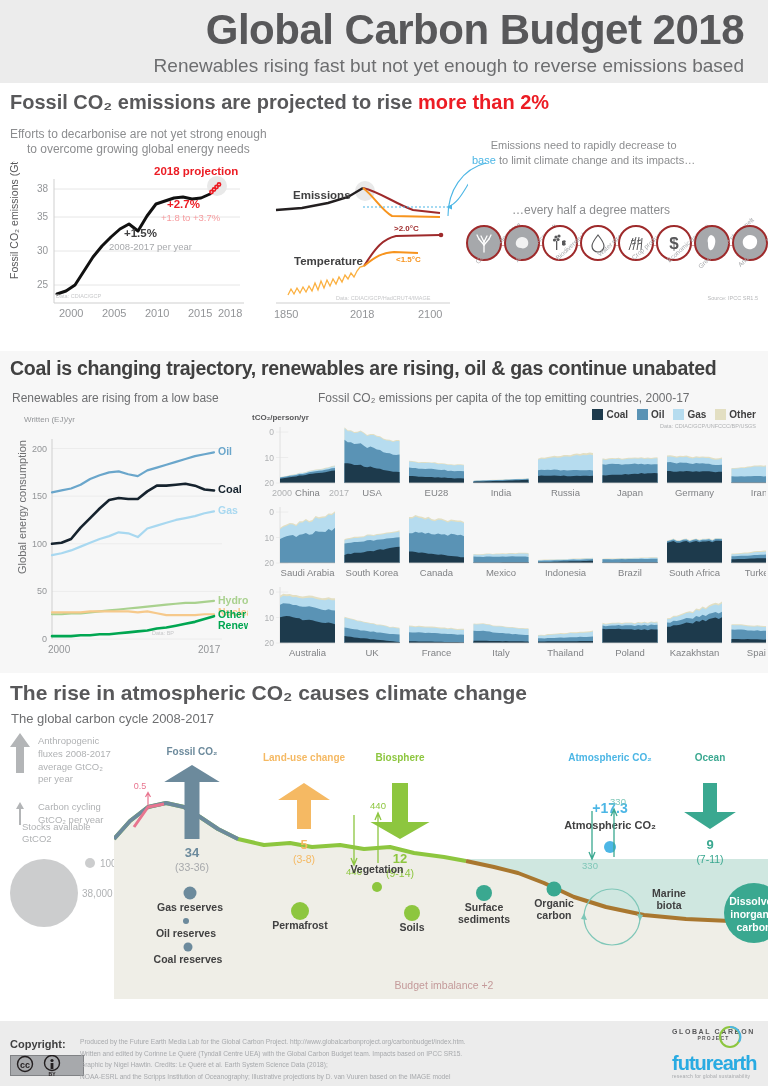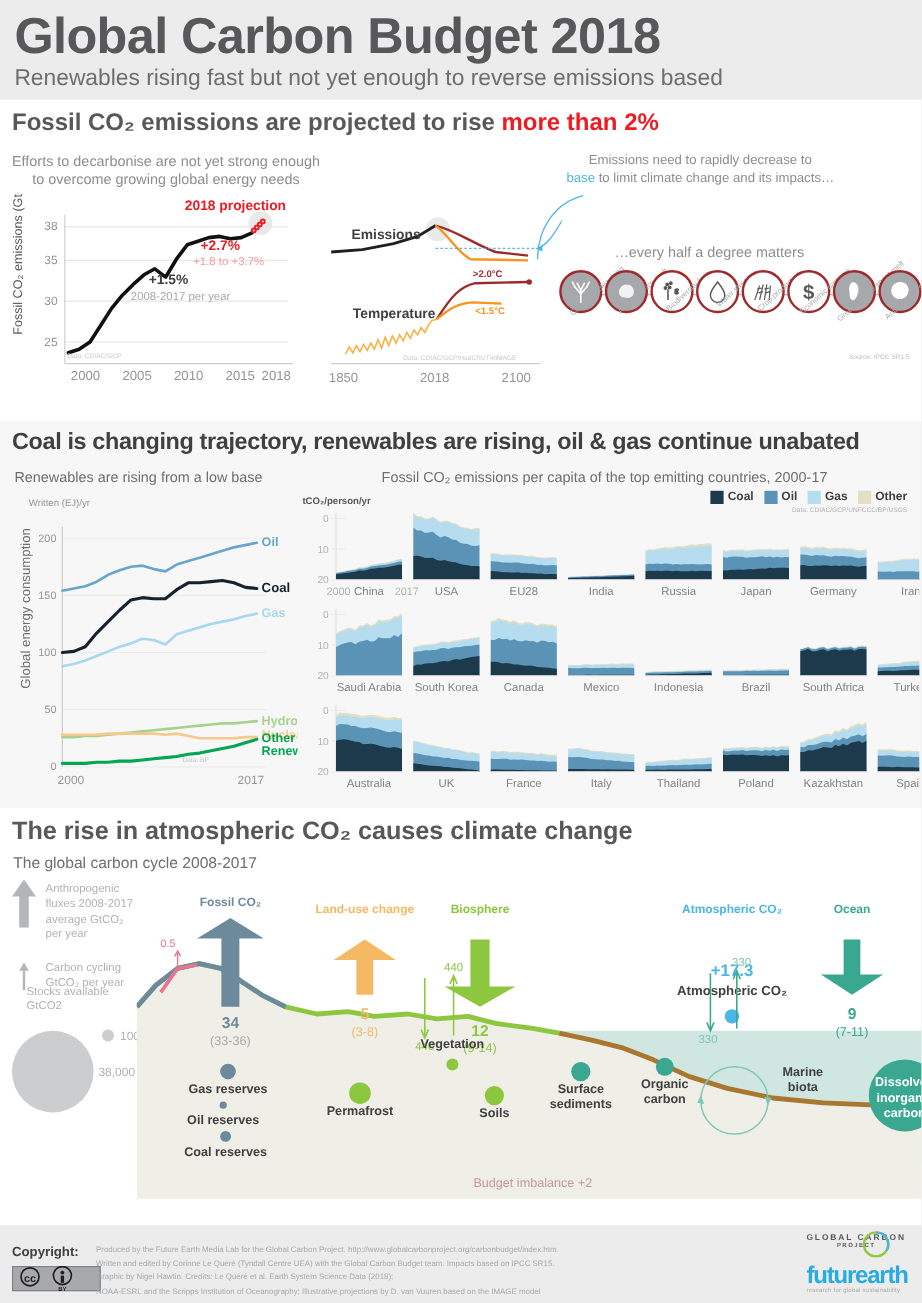--- a/index.html
+++ b/index.html
@@ -7,42 +7,42 @@
     width: 768px; height: 1086px;
     background: #ececec;
     font-family: "Liberation Sans", "DejaVu Sans", sans-serif;
     color: #58585a;
     overflow: hidden;
     position: relative;
   }
   .page { width: 768px; height: 1086px; position: relative; }
 
   
-  .header { padding: 8px 24px 6px 12px; }
+  .header { padding: 8px 24px 6px 12px; text-align: right; }
   .main-title {
     font-size: 42px; font-weight: bold; color: #58585a;
     letter-spacing: -0.5px; line-height: 1.05;
   }
   .sub-title {
     font-size: 19px; color: #6d6e70; margin-top: 4px; line-height: 1.1;
   }
 
   
   .sec1 { position: relative; background: #ffffff; height: 268px; text-align: center; }
   .sec1-head {
     position: absolute; left: 10px; top: 8px;
     font-size: 20px; font-weight: bold; color: #58585a;
   }
   .sec1-head .hl { color: #ec1c24; }
   .sec1-note {
     position: absolute; left: 10px; top: 44px;
     font-size: 12px; color: #8c8d8f; line-height: 1.25;
   }
   .sec1-note2 {
-    position: absolute; left: 472px; top: 44px;
+    position: absolute; left: 472px; top: 55px;
     font-size: 11px; color: #8c8d8f; line-height: 1.35;
   }
   .sec1-note2 .zero { color: #4cb6e5; }
   .halfdeg {
     position: absolute; left: 512px; top: 120px;
     font-size: 12px; color: #8c8d8f;
   }
   .ipcc-src {
     position: absolute; right: 10px; top: 212px;
     font-size: 5.5px; color: #b8b9bb;

